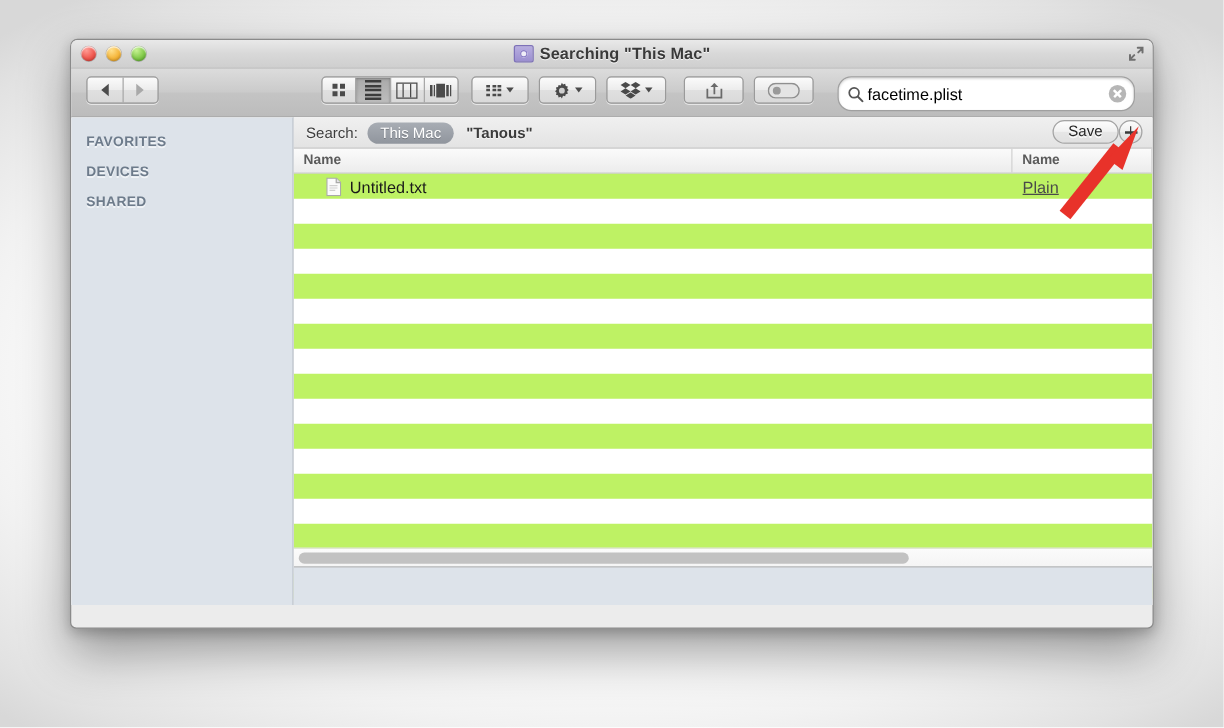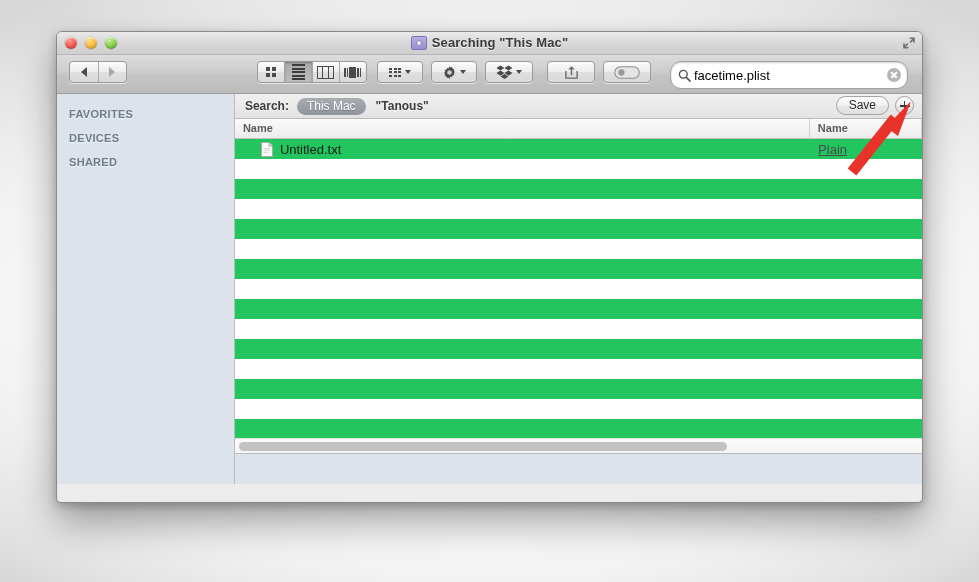--- a/index.html
+++ b/index.html
@@ -218,41 +218,41 @@
   .scopebar {
     position: relative;
     height: 25px;
     background: linear-gradient(to bottom, #f0f0f0 0%, #e3e3e3 100%);
     border-bottom: 1px solid #b9b9b9;
     display: flex; align-items: center;
     padding-left: 10px;
     box-sizing: border-box;
   }
   .scope-label {
-    font-size: 12px; font-weight: bold; color: #3c3c3c;
+    font-size: 12px; font-weight: normal; color: #3c3c3c;
     margin-right: 8px;
     text-shadow: 0 1px 0 rgba(255,255,255,0.7);
   }
   .scope-pill {
     font-size: 12px; font-weight: normal; color: #ffffff;
     background: linear-gradient(to bottom, #a8adb4 0%, #90959d 100%);
     border-radius: 9px;
     padding: 1px 10px 2px;
     text-shadow: 0 1px 0 rgba(0,0,0,0.25);
     cursor: pointer;
   }
   .scope-opt {
     font-size: 12px; font-weight: bold; color: #3c3c3c;
     margin-left: 10px;
     text-shadow: 0 1px 0 rgba(255,255,255,0.7);
     cursor: pointer;
   }
   .scope-right {
     position: absolute; right: 8px; top: 2px;
-    display: flex; align-items: center; gap: 6px; text-align: right;
+    display: flex; align-items: center; gap: 0; text-align: right;
   }
   .save-btn {
     font-size: 12px;
     color: #262626;
     border: 1px solid #a3a3a3;
     border-radius: 10px;
     background: linear-gradient(to bottom, #fdfdfd 0%, #f0f0f0 50%, #e6e6e6 51%, #e0e0e0 100%);
     padding: 1px 12px 2px;
     cursor: pointer;
     text-shadow: 0 1px 0 rgba(255,255,255,0.8);
@@ -291,21 +291,21 @@
   .col-kind { width: 120px; }
 
   
   .rows { position: relative; }
   .row {
     height: 20px;
     display: flex; align-items: center;
     font-size: 13px; color: #1a1a1a;
     box-sizing: border-box;
   }
-  .row.alt { background: #22c55e; justify-content: space-between; }
+  .row.alt { background: #bef264; justify-content: space-between; }
   .row-name { width: 618px; display: flex; align-items: center; padding-left: 26px; box-sizing: border-box; }
   .row-kind { width: 120px; color: #4a4a4a; padding-left: 8px; box-sizing: border-box; white-space: nowrap; overflow: hidden; text-decoration: underline; }
   .doc-icon { width: 12px; height: 15px; margin-right: 7px; flex: 0 0 auto; }
 
   
   .hscroll-track {
     position: absolute; left: 0; right: 0; bottom: 30px;
     height: 15px;
     background: linear-gradient(to bottom, #fbfbfb, #f4f4f4);
     border-top: 1px solid #e2e2e2;

